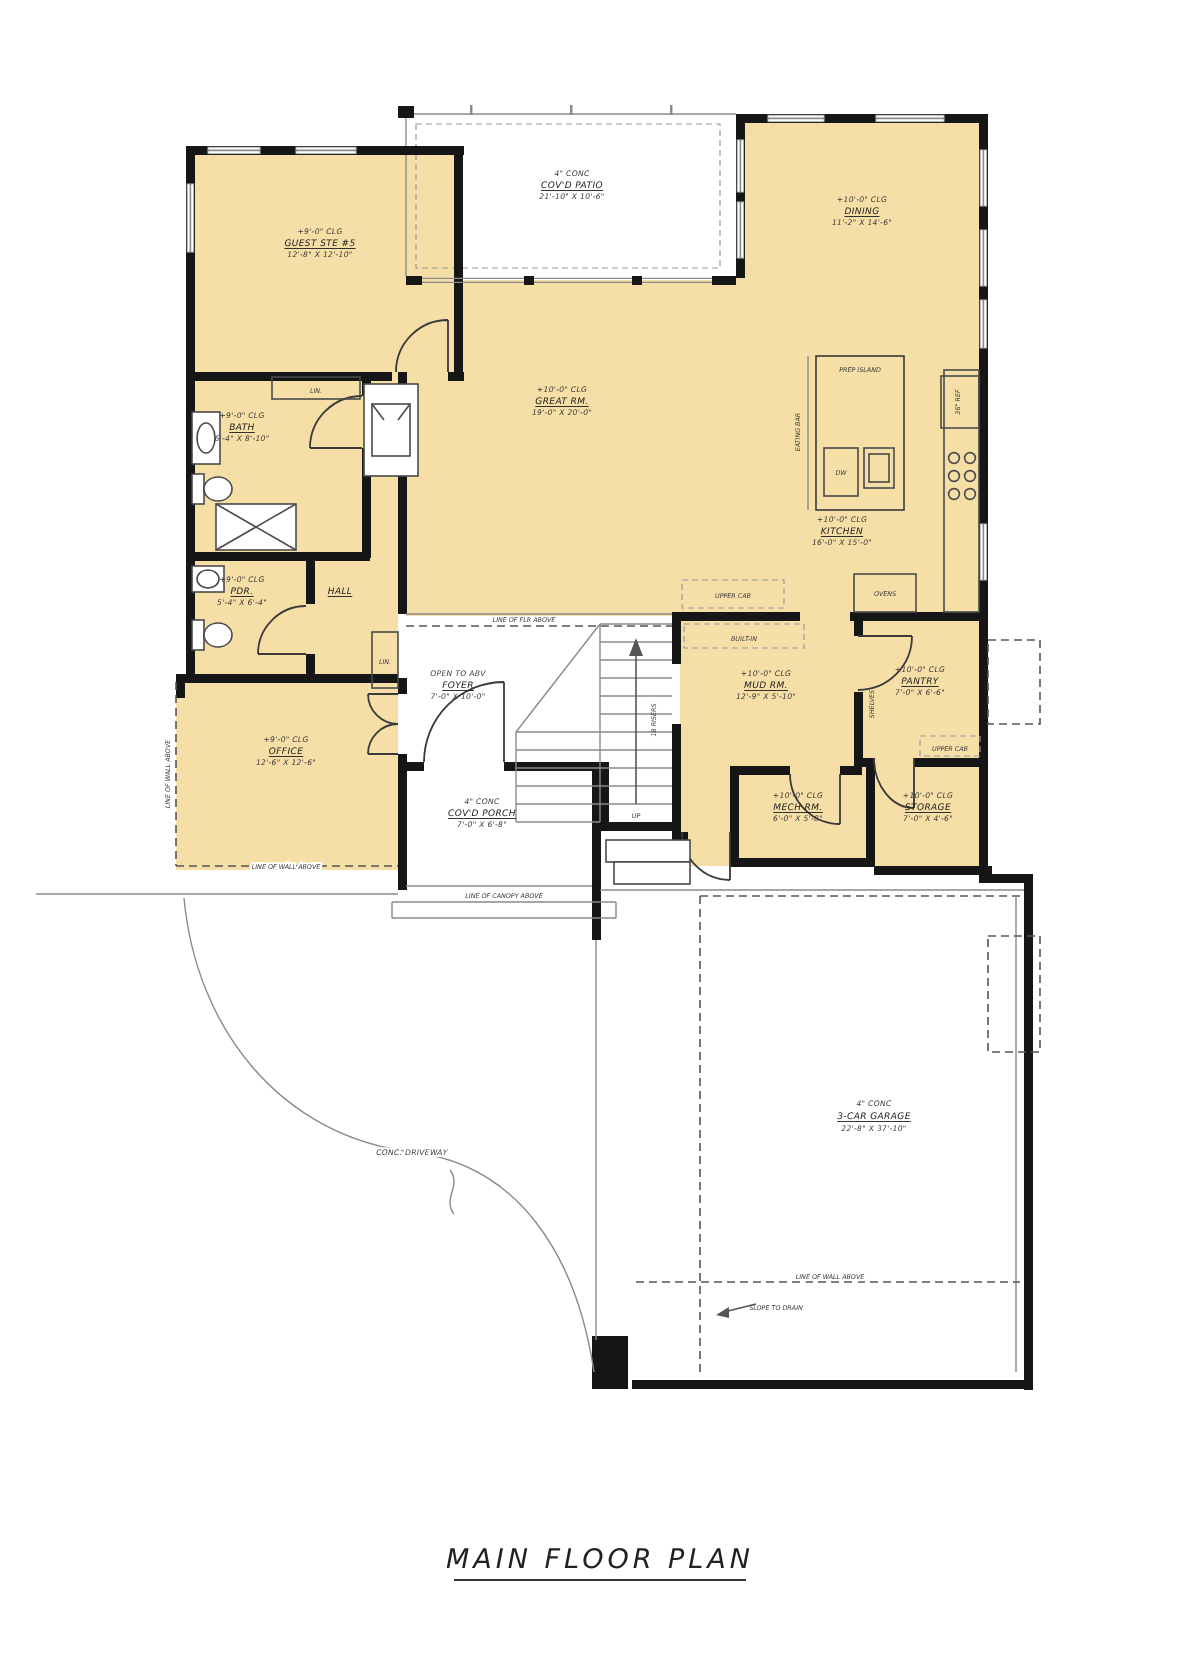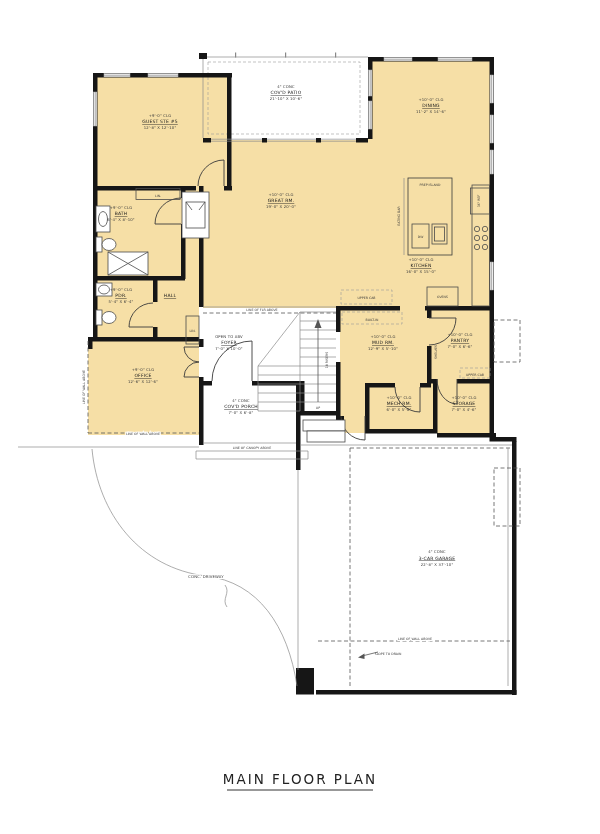--- a/index.html
+++ b/index.html
@@ -1,16 +1,16 @@
 <!DOCTYPE html>
 <html style="--room-fill: #f6dfa6; --wall: #161616;"><head>
 <meta charset="utf-8">
 <style>
   html,body{margin:0;padding:0;background:#fff;}
-  .page{width:600px;height:834px;position:relative;background:#fff;overflow:hidden;}
+  .page{width:600px;height:834px;position:relative;background:#fff;overflow:hidden;font-style:italic;}
   svg{display:block;}
   .fill{fill:var(--room-fill,#f6dfa6);}
   .wall{fill:var(--wall,#161616);}
   .thin{stroke:#8a8a8a;stroke-width:0.7;fill:none;}
   .thin2{stroke:#555;stroke-width:0.8;fill:none;}
   .fixt{stroke:#4a4a4a;stroke-width:0.8;fill:none;}
   .fixtw{stroke:#4a4a4a;stroke-width:0.8;fill:#fff;}
   .dash{stroke:#555;stroke-width:0.8;fill:none;stroke-dasharray:4 2.5;}
   .dashl{stroke:#9a9a9a;stroke-width:0.6;fill:none;stroke-dasharray:3 2;}
   .win{fill:#fff;stroke:#b5b5b5;stroke-width:0.5;}

